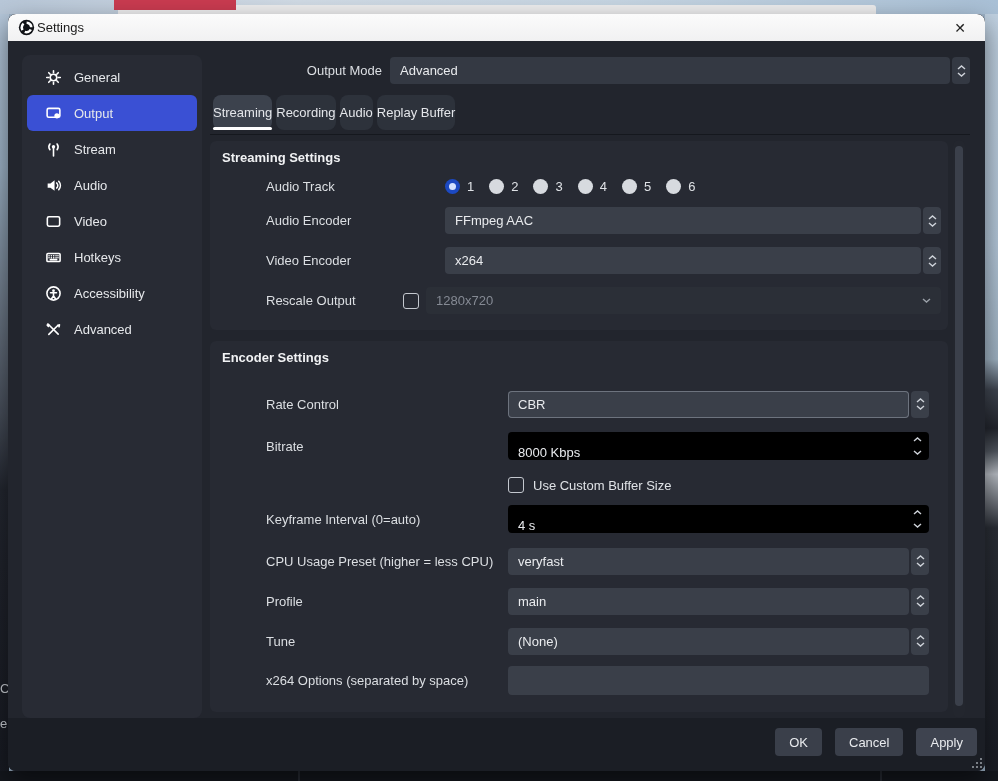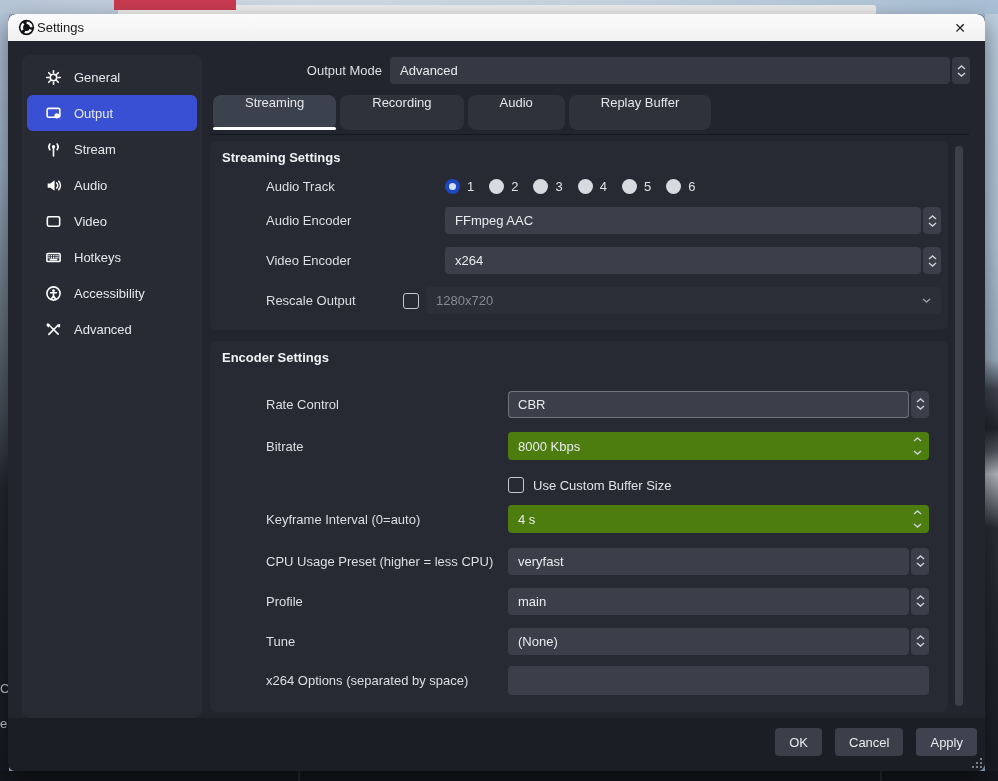--- a/index.html
+++ b/index.html
@@ -45,33 +45,33 @@
   .outmode-row .lbl { width:172px; text-align:right; margin-right:8px; color:#dcdfe3; font-size:13px; }
 
   
   .combo { display:flex; align-items:center; gap:2px; flex:1; height:27px; }
   .combo-body { flex:1; height:100%; background:#3a3f49; border-radius:4px;
     display:flex; align-items:center; padding:0 10px; color:#e9ebee; font-size:13px; overflow:hidden; white-space:nowrap; }
   .combo.focused .combo-body { box-shadow:inset 0 0 0 1px #6d737e; }
   .combo-spin { width:18px; height:100%; background:#3a3f49; border-radius:4px;
     display:flex; flex-direction:column; align-items:center; justify-content:center; gap:2px; flex:none; }
   .chev { width:9px; height:5px; stroke:#ced2d9; fill:none; stroke-width:1.4; }
-  .spinbox { flex:1; height:28px; background:#4d7c0f; border-radius:4px;
-    display:flex; align-items:center; padding:0 7px 0 10px; color:#e9ebee; font-size:13px; }
+  .spinbox { flex:1; height:28px; background:#000000; border-radius:4px;
+    display:flex; align-items:flex-end; padding:0 7px 0 10px; color:#e9ebee; font-size:13px; }
   .spin-arrows { margin-left:auto; height:100%; display:flex; flex-direction:column;
     justify-content:space-between; padding:5px 0; }
   .combo-single { flex:1; height:27px; background:#2b2f37; border-radius:4px;
     display:flex; align-items:center; padding:0 10px; color:#858a94; font-size:13px; }
   .combo-single .chev { margin-left:auto; stroke:#9aa0a8; }
   .text-input { flex:1; height:29px; background:#3a3f49; border:none; border-radius:4px;
     color:#e9ebee; font-size:13px; padding:0 10px; font-family:"Liberation Sans",sans-serif; outline:none; }
 
   
   .tabbar { position:absolute; left:205px; top:81px; height:35px; display:flex; gap:4px; }
-  .tab { height:35px; padding:0 32px; display:flex; align-items:flex-start; background:#2d323b;
+  .tab { height:35px; padding:0 0; display:flex; align-items:center; background:#2d323b;
     border-radius:8px; color:#e4e6ea; font-size:13px; position:relative; }
   .tab.active { background:#3c424d; }
   .tab.active::after { content:""; position:absolute; left:0; right:0; bottom:0; height:3px;
     background:#ffffff; border-radius:2px; }
   .tab-sep { position:absolute; left:202px; right:15px; top:120px; height:1px; background:#15181e; }
 
   
   .panel { position:absolute; left:202px; width:738px; background:#272a33; border-radius:6px; }
   .panel-title { position:absolute; left:12px; top:9px; color:#f1f2f4; font-size:13px; font-weight:bold;text-align:right; }
   .p-row { position:absolute; left:8px; display:flex; align-items:center; height:28px; }

